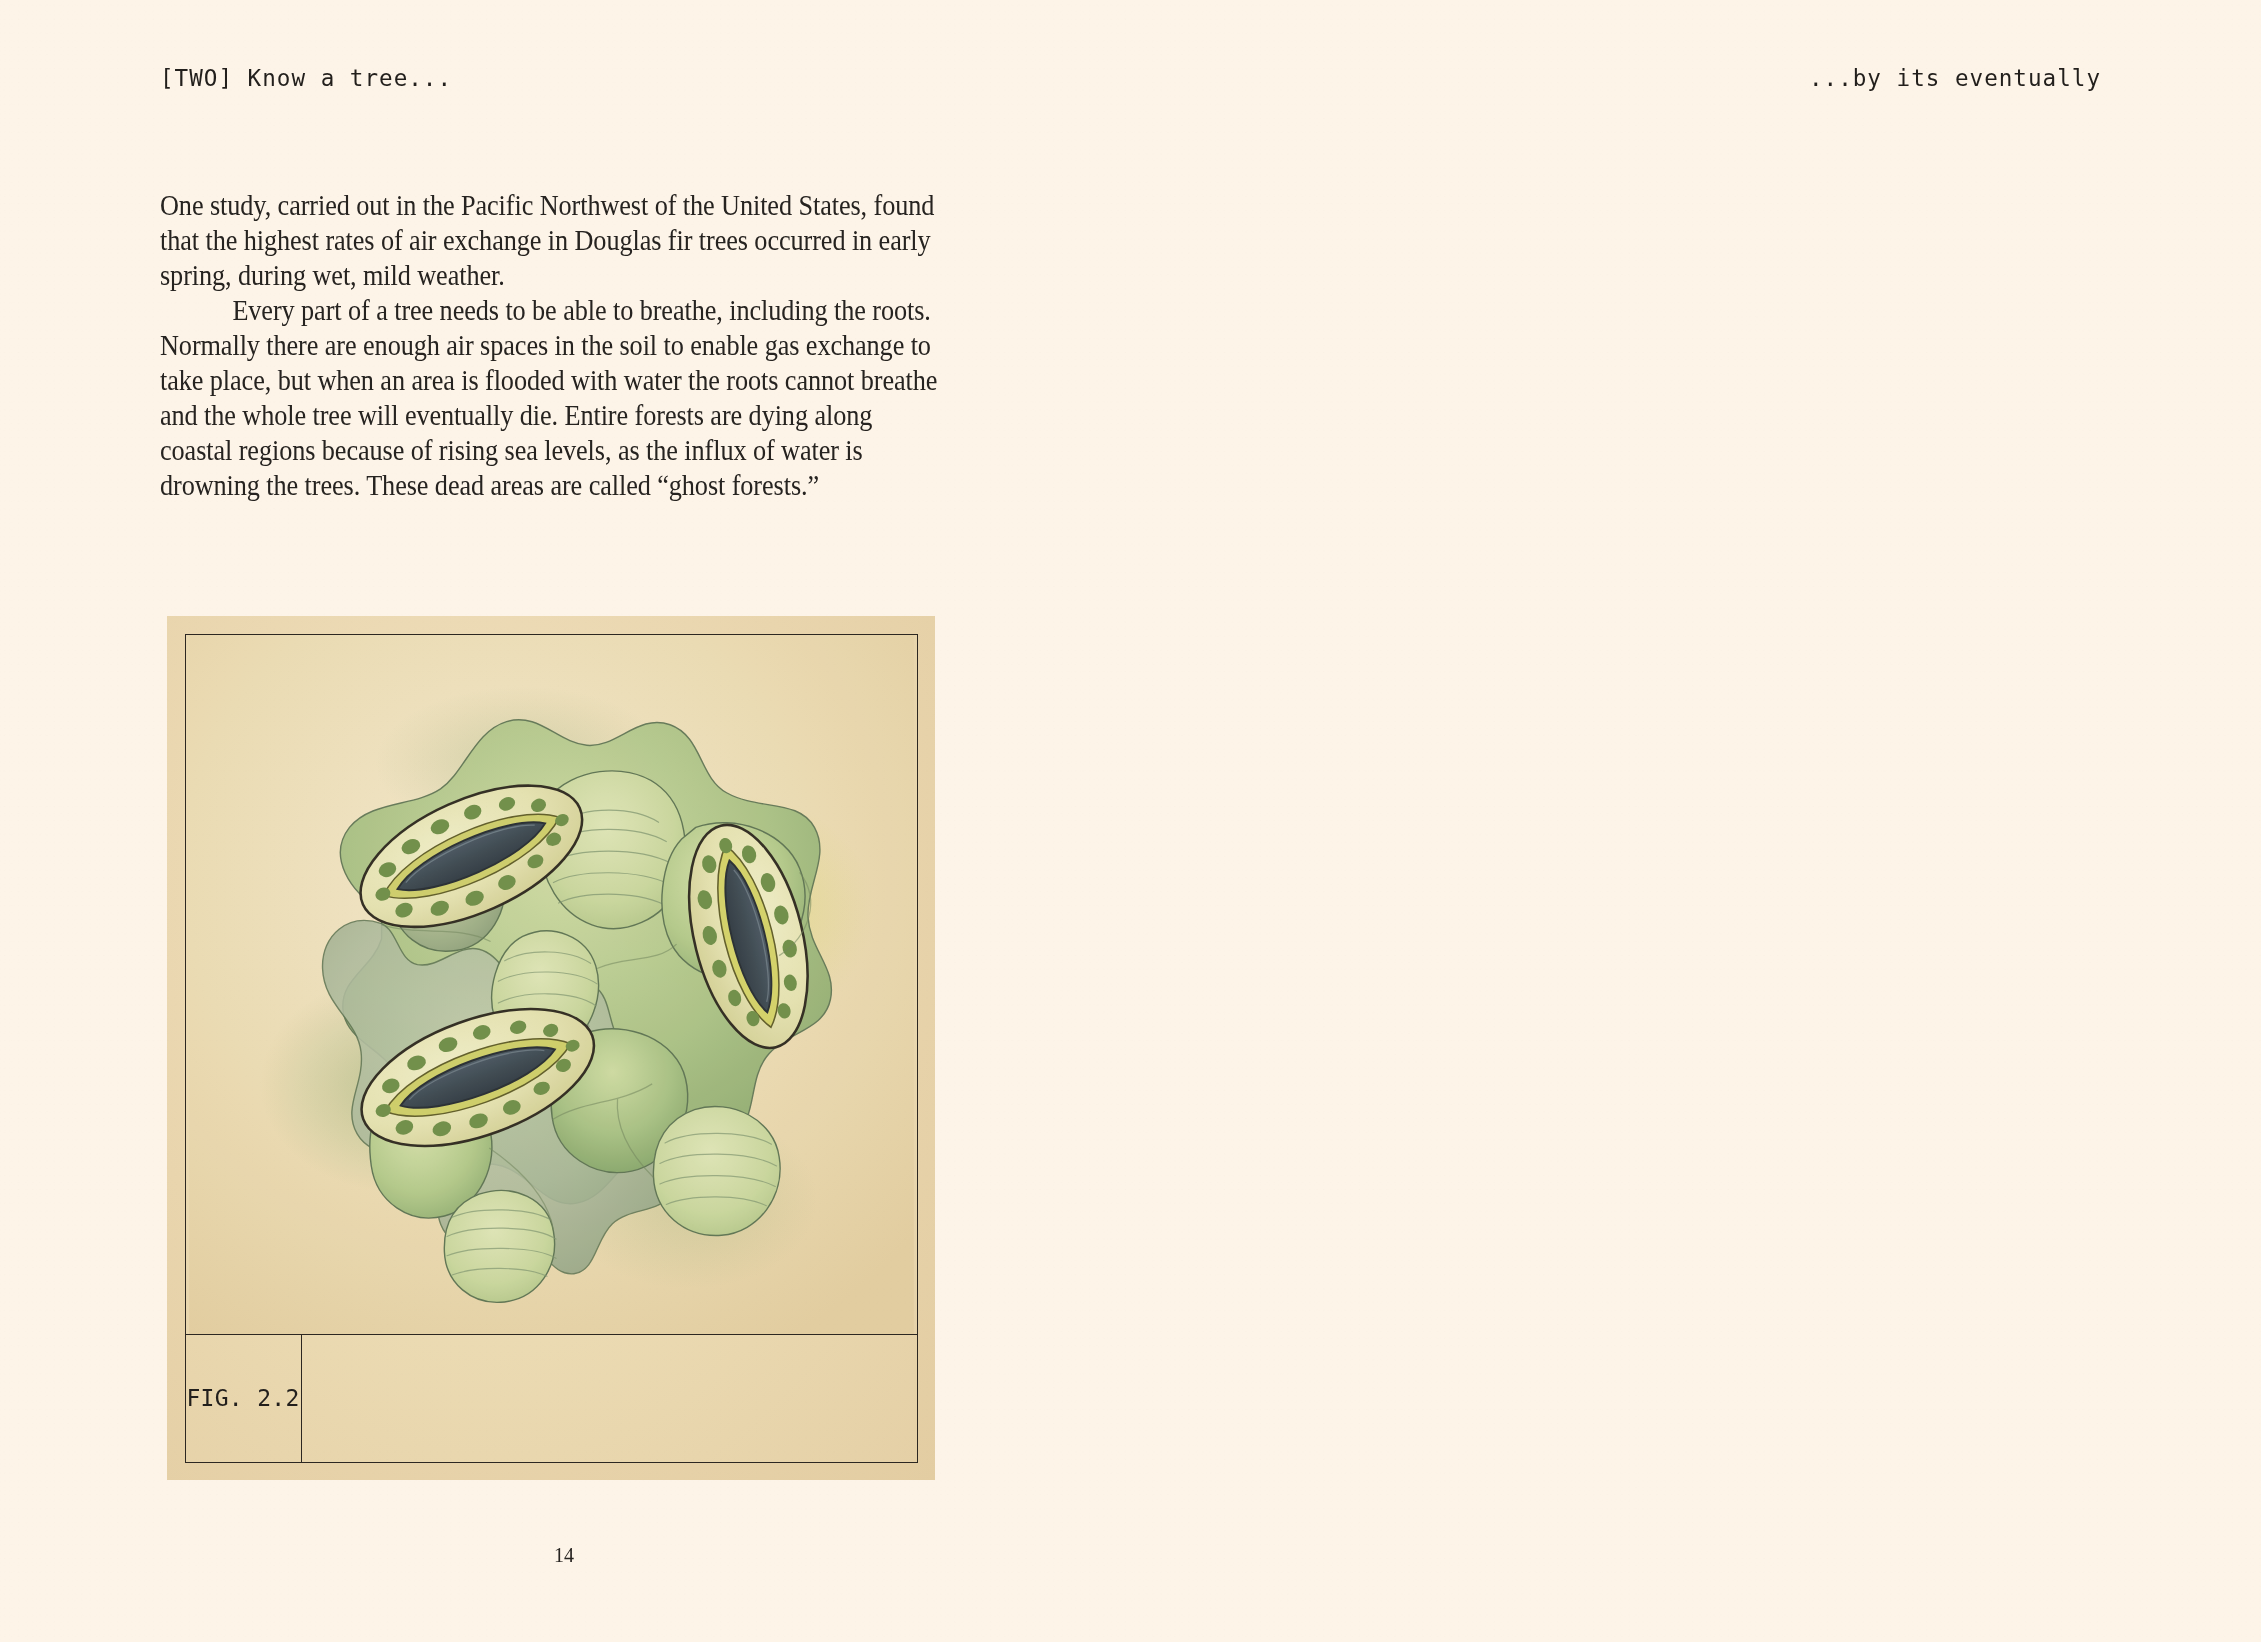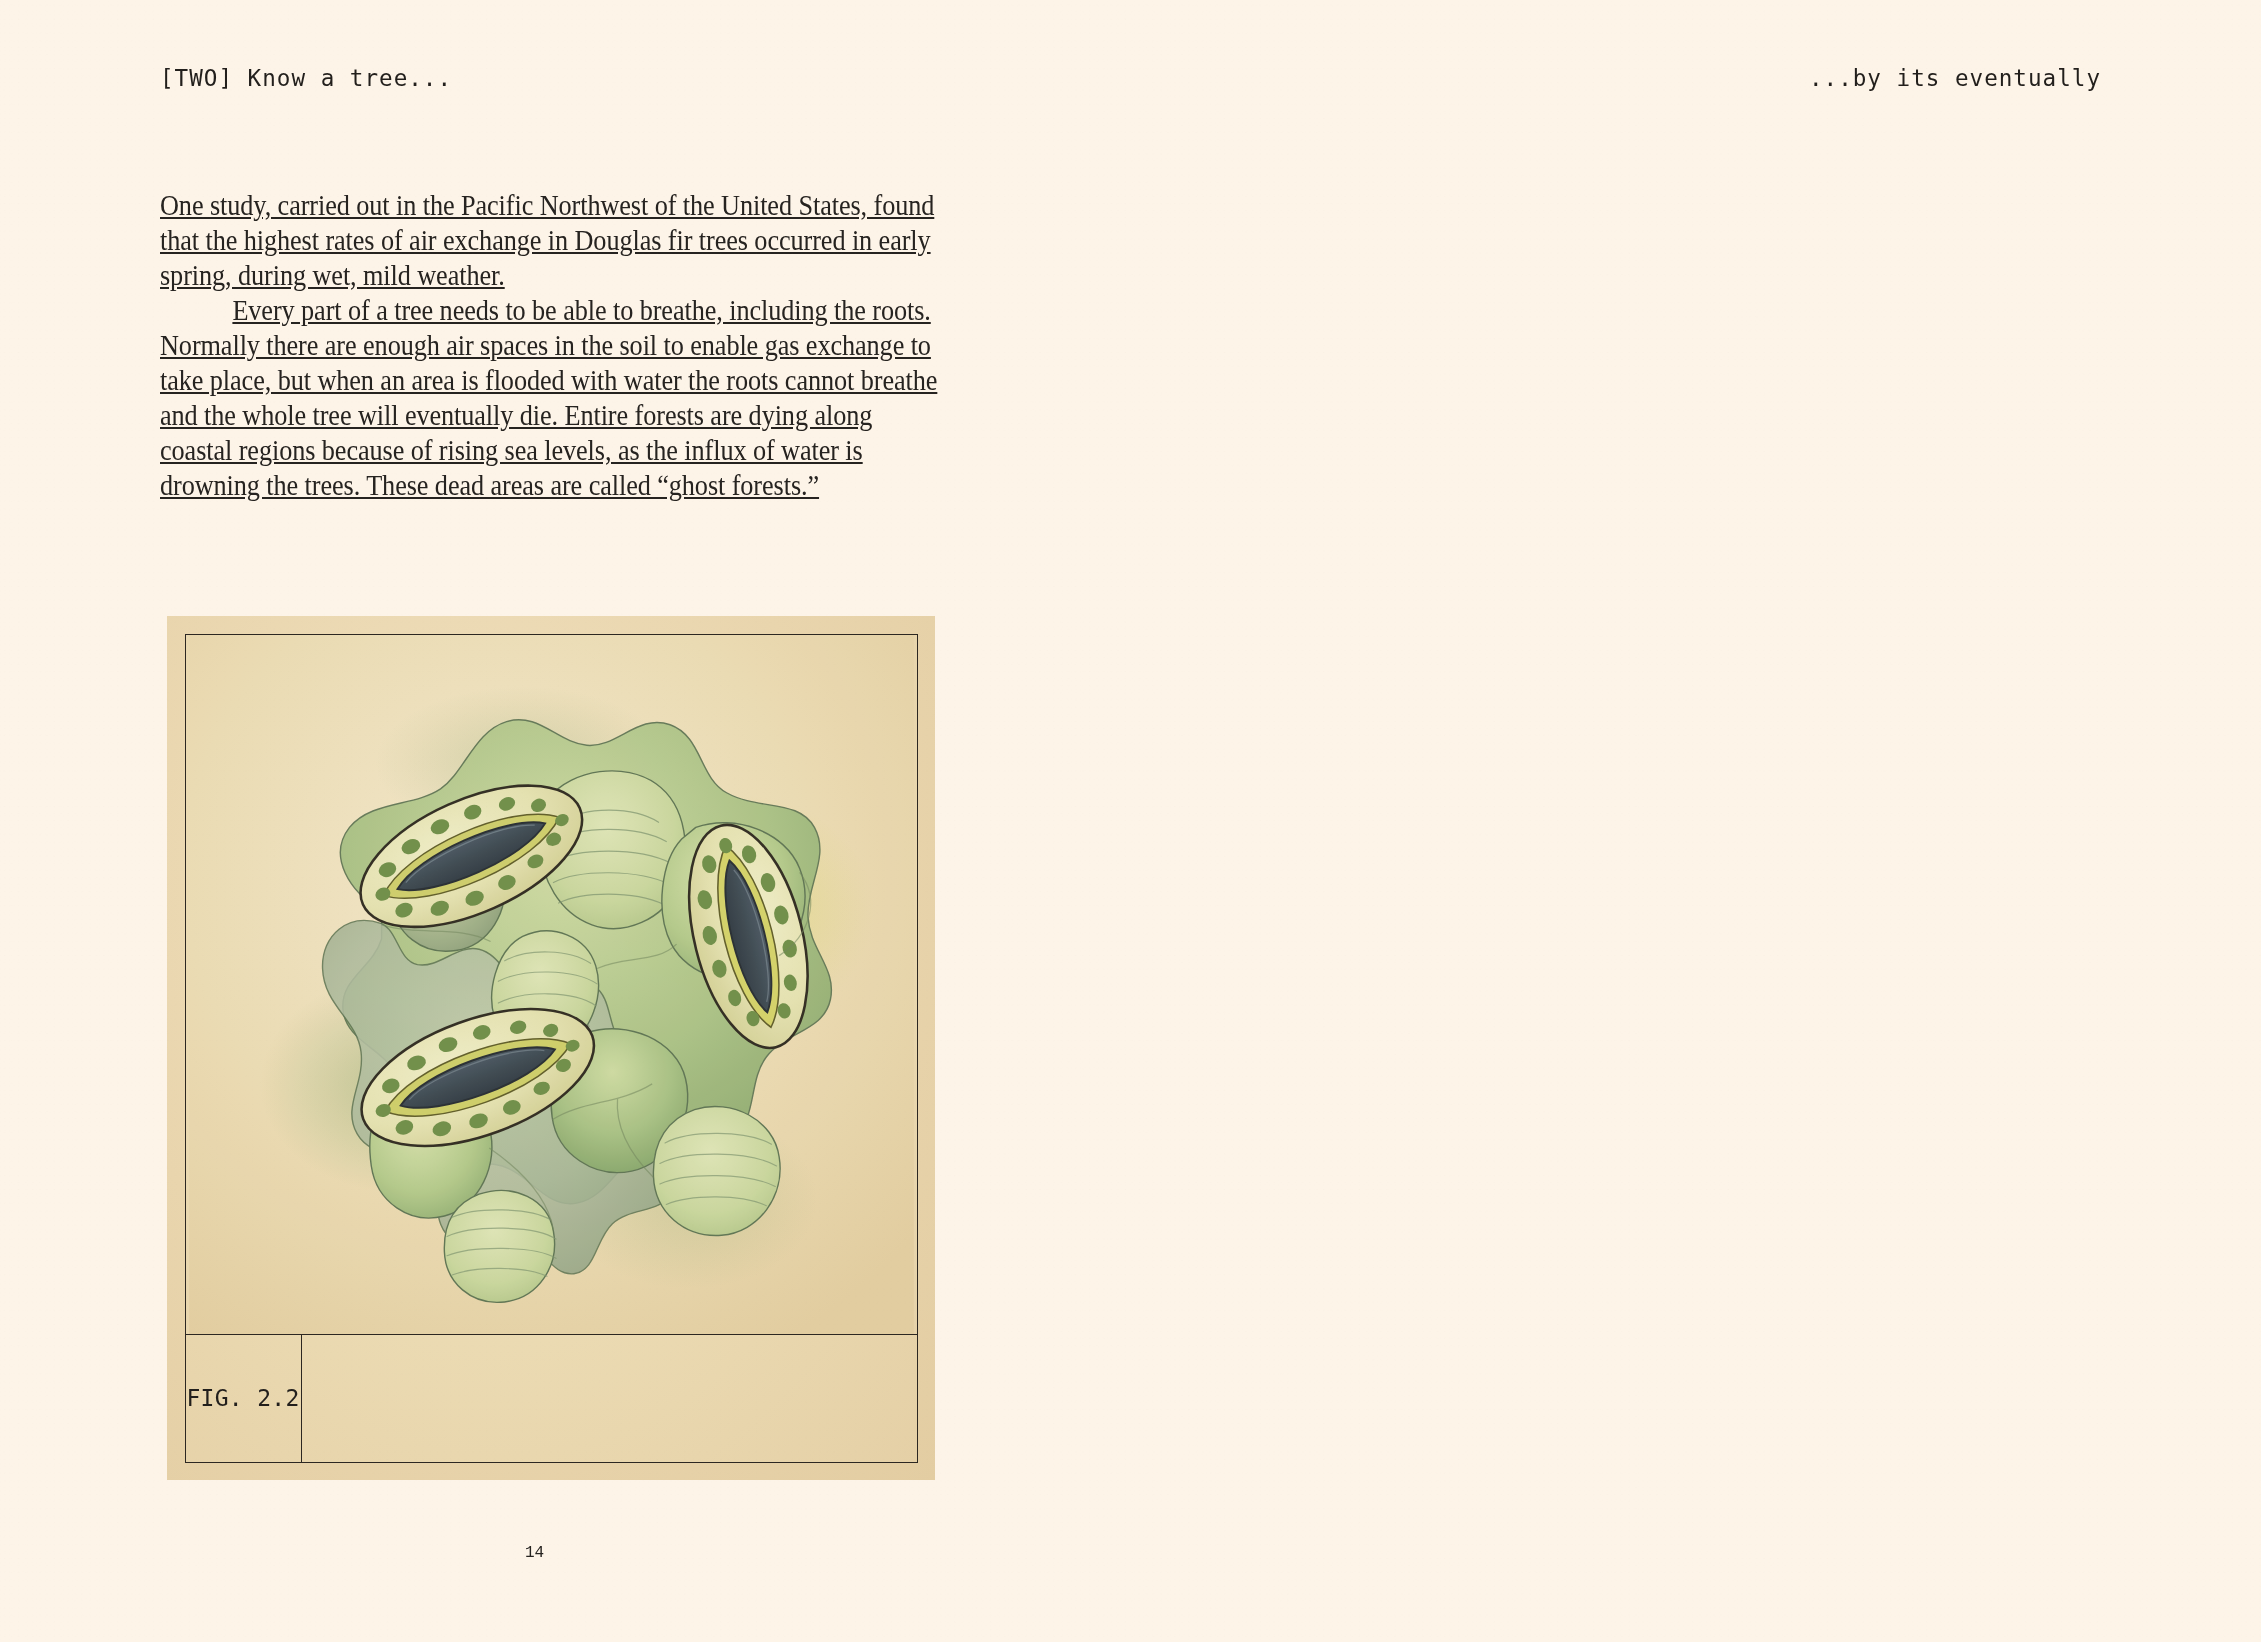--- a/index.html
+++ b/index.html
@@ -48,21 +48,20 @@
   .column {
     position: absolute;
     top: 188px;
     width: 789px;
     font-family: "Liberation Serif", serif;
     font-size: 29px;
     line-height: 35px;
     color: #262320;
     text-align: left;
     letter-spacing: -0.1px;
-    text-decoration: underline;
   }
   .column-left  { left: 160px; }
 
   .column p {
     margin: 0;
     font-stretch: condensed;
     transform-origin: left top;
   }
   .column p.indent { text-indent: 80px; }
 
@@ -131,23 +130,24 @@
     font-size: 20px;
     line-height: 24px;
     color: #211e1a;
   }
   .caption-text .squeeze { transform: scaleX(0.9); width: 111%; }
 
   
   .folio {
     position: absolute;
     top: 1544px;
-    font-family: Liberation Mono, monospace;
-    font-size: 16px;
+    font-family: Liberation Serif, serif;
+    font-size: 20px;
     color: #262320;
+    text-align: center;
     width: 78px;
   }
   .folio-left  { left: 525px; }
 
   
   .grain {
     position: absolute;
     inset: 0;
     pointer-events: none;
     opacity: 0.35;

